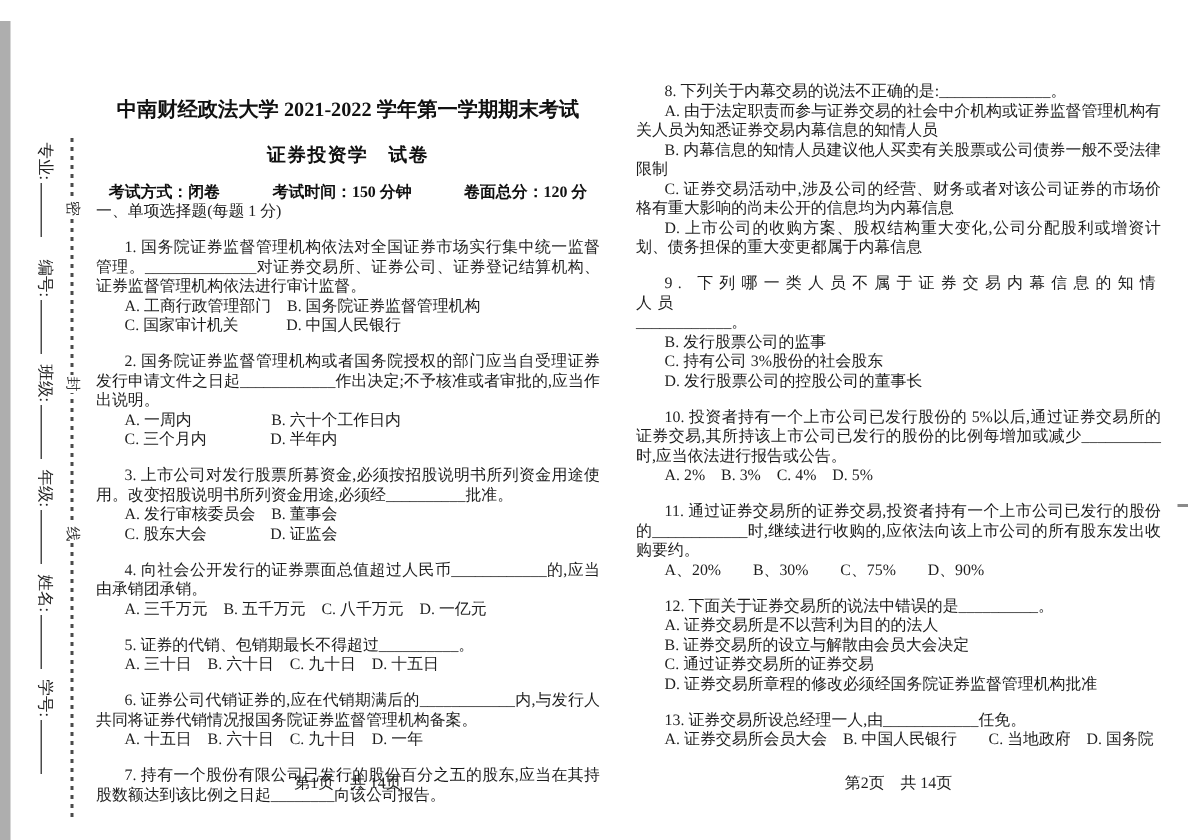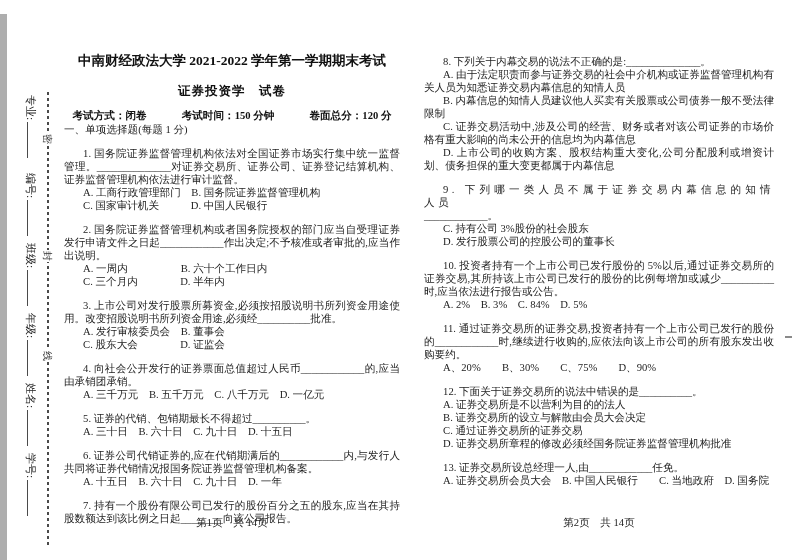--- a/index.html
+++ b/index.html
@@ -27,21 +27,21 @@
     transform:rotate(90deg); padding:1px 1px; line-height:1;
   }
   .c1{top:133px} .c2{top:250px} .c3{top:350px}
 
   
   .page { position:absolute; top:44px; background:#fff; }
   .page1 { left:64px; width:336px; height:500px; }
   .page2 { left:424px; width:350px; height:500px; }
   .page p { margin:0; font-size:10.6px; line-height:13px; }
 
-  .title { margin:8px 0 0; font-size:13.5px; text-align:center; font-weight:bold; color:#111; }
+  .title { margin:20px 0 0; font-size:13.5px; text-align:center; font-weight:bold; color:#111; }
   .subtitle { margin:13px 0 0; font-size:12.5px; text-align:center; font-weight:bold; color:#111; letter-spacing:1px; }
   .meta { margin-top:9px; display:flex; justify-content:center; gap:35px; font-weight:bold; font-size:10.6px; color:#111; }
   .section { margin-top:12px; }
 
   .q { margin-top:11px; }
   .stem { text-indent:1.8em; text-align:justify; }
   .optlong { text-indent:1.8em; text-align:justify; }
   .opt { text-indent:1.8em; }
   .noindent { text-indent:0; }
   .spaced { letter-spacing:0.33em; }
@@ -116,27 +116,28 @@
       <p class="stem">8. 下列关于内幕交易的说法不正确的是:______________。</p>
       <p class="optlong">A. 由于法定职责而参与证券交易的社会中介机构或证券监督管理机构有关人员为知悉证券交易内幕信息的知情人员</p>
       <p class="optlong">B. 内幕信息的知情人员建议他人买卖有关股票或公司债券一般不受法律限制</p>
       <p class="optlong">C. 证券交易活动中,涉及公司的经营、财务或者对该公司证券的市场价格有重大影响的尚未公开的信息均为内幕信息</p>
       <p class="optlong">D. 上市公司的收购方案、股权结构重大变化,公司分配股利或增资计划、债务担保的重大变更都属于内幕信息</p>
     </div>
 
     <div class="q">
       <p class="stem spaced">9. 下列哪一类人员不属于证券交易内幕信息的知情人员</p>
       <p class="noindent">____________。</p>
+      <p class="opt">B. 发行股票公司的监事</p>
       <p class="opt">C. 持有公司 3%股份的社会股东</p>
       <p class="opt">D. 发行股票公司的控股公司的董事长</p>
     </div>
 
     <div class="q">
       <p class="stem">10. 投资者持有一个上市公司已发行股份的 5%以后,通过证券交易所的证券交易,其所持该上市公司已发行的股份的比例每增加或减少__________时,应当依法进行报告或公告。</p>
-      <p class="opt">A. 2%　B. 3%　C. 84%　D. 5%</p>
+      <p class="opt">A. 2%　B. 3%　C. 4%　D. 5%</p>
     </div>
 
     <div class="q">
       <p class="stem">11. 通过证券交易所的证券交易,投资者持有一个上市公司已发行的股份的____________时,继续进行收购的,应依法向该上市公司的所有股东发出收购要约。</p>
       <p class="opt">A、20%　　B、30%　　C、75%　　D、90%</p>
     </div>
 
     <div class="q">
       <p class="stem">12. 下面关于证券交易所的说法中错误的是__________。</p>
       <p class="opt">A. 证券交易所是不以营利为目的的法人</p>

